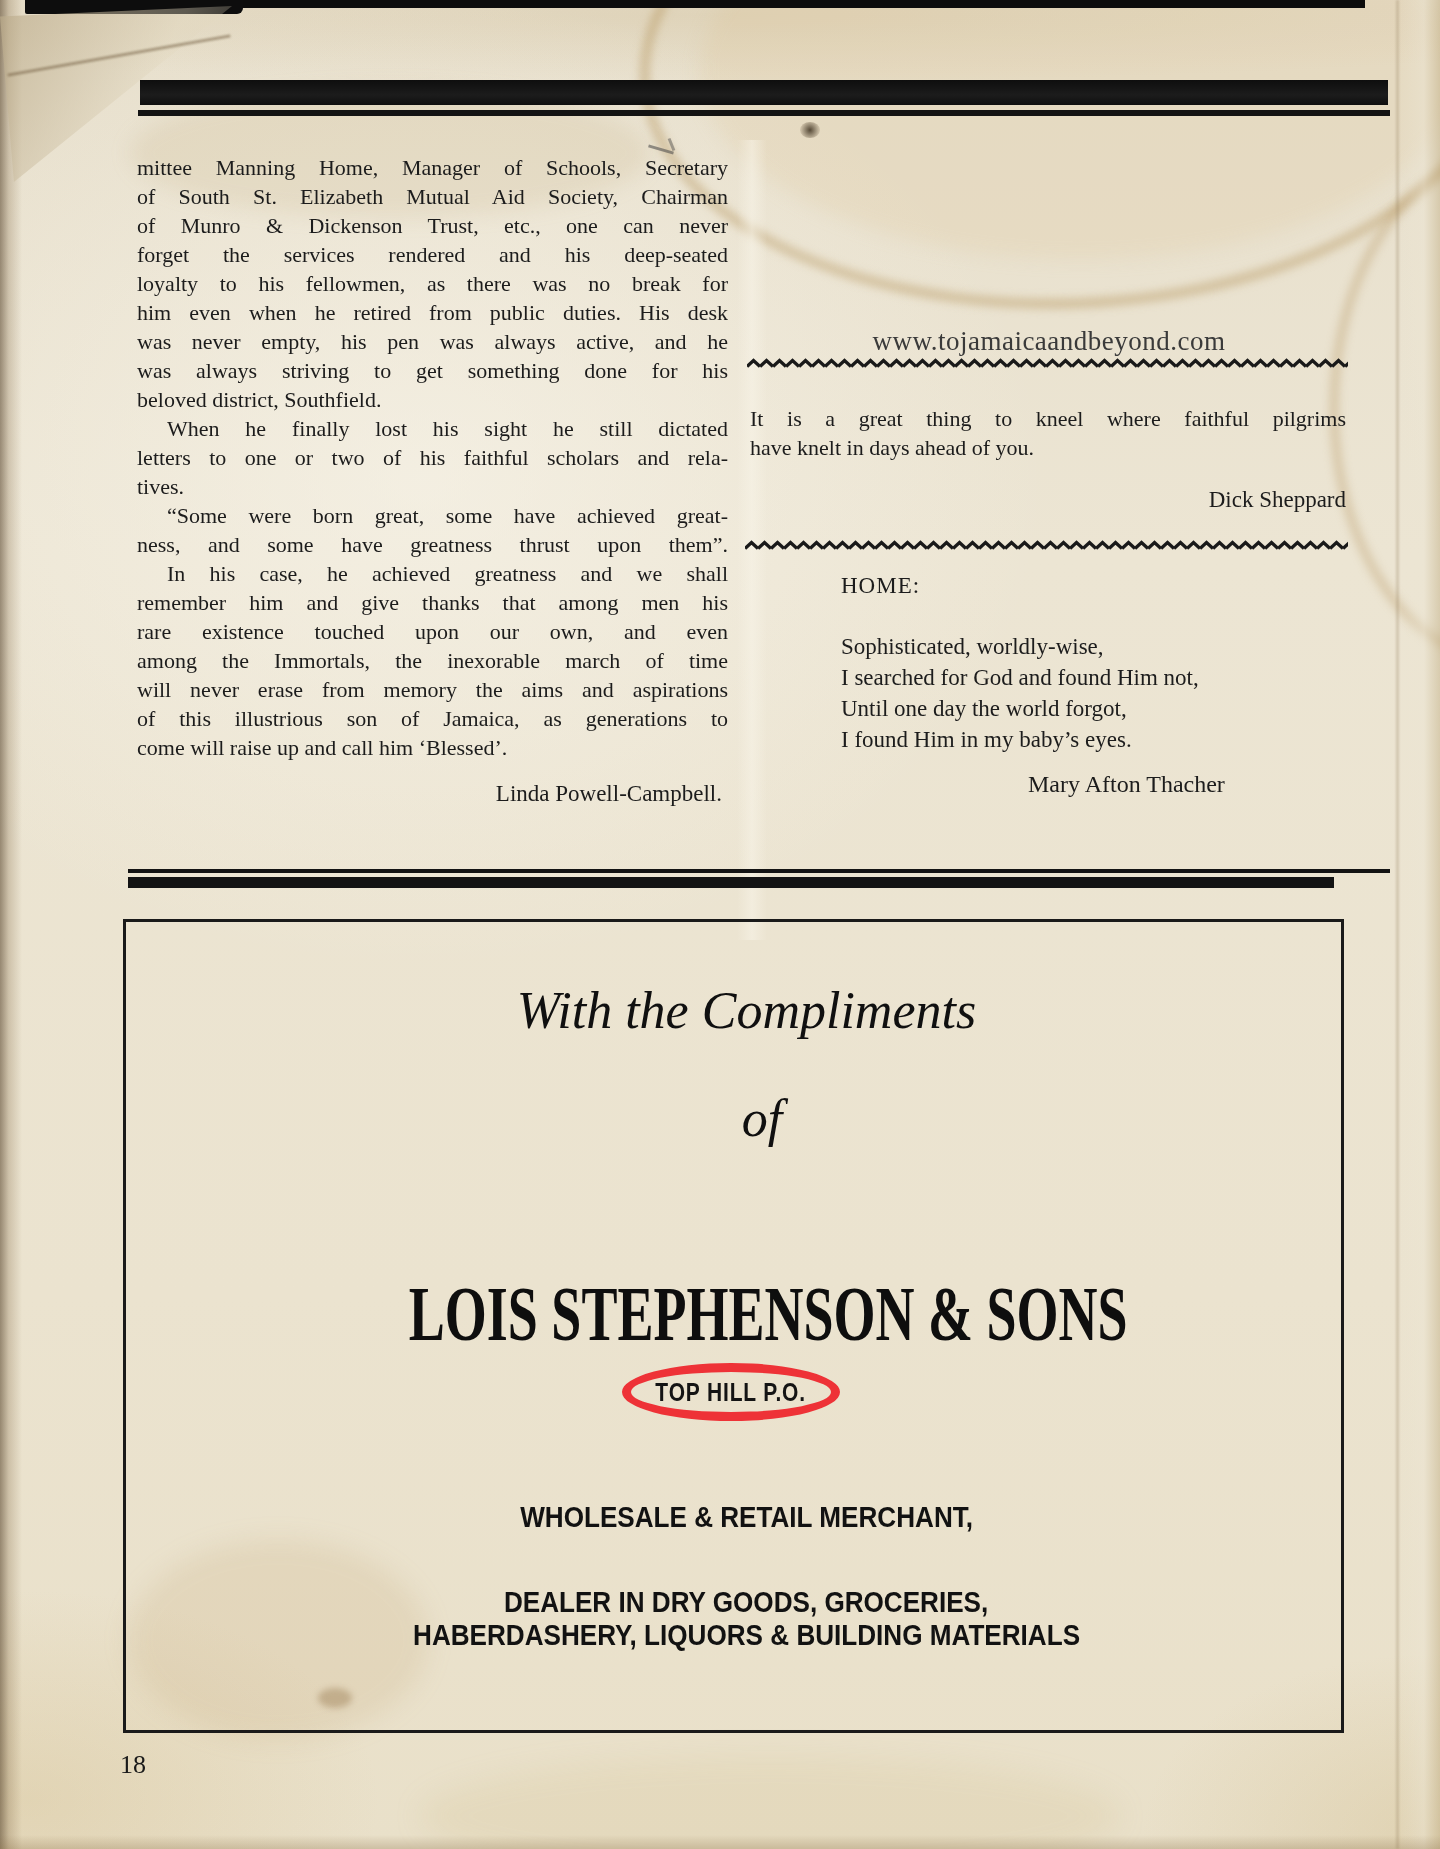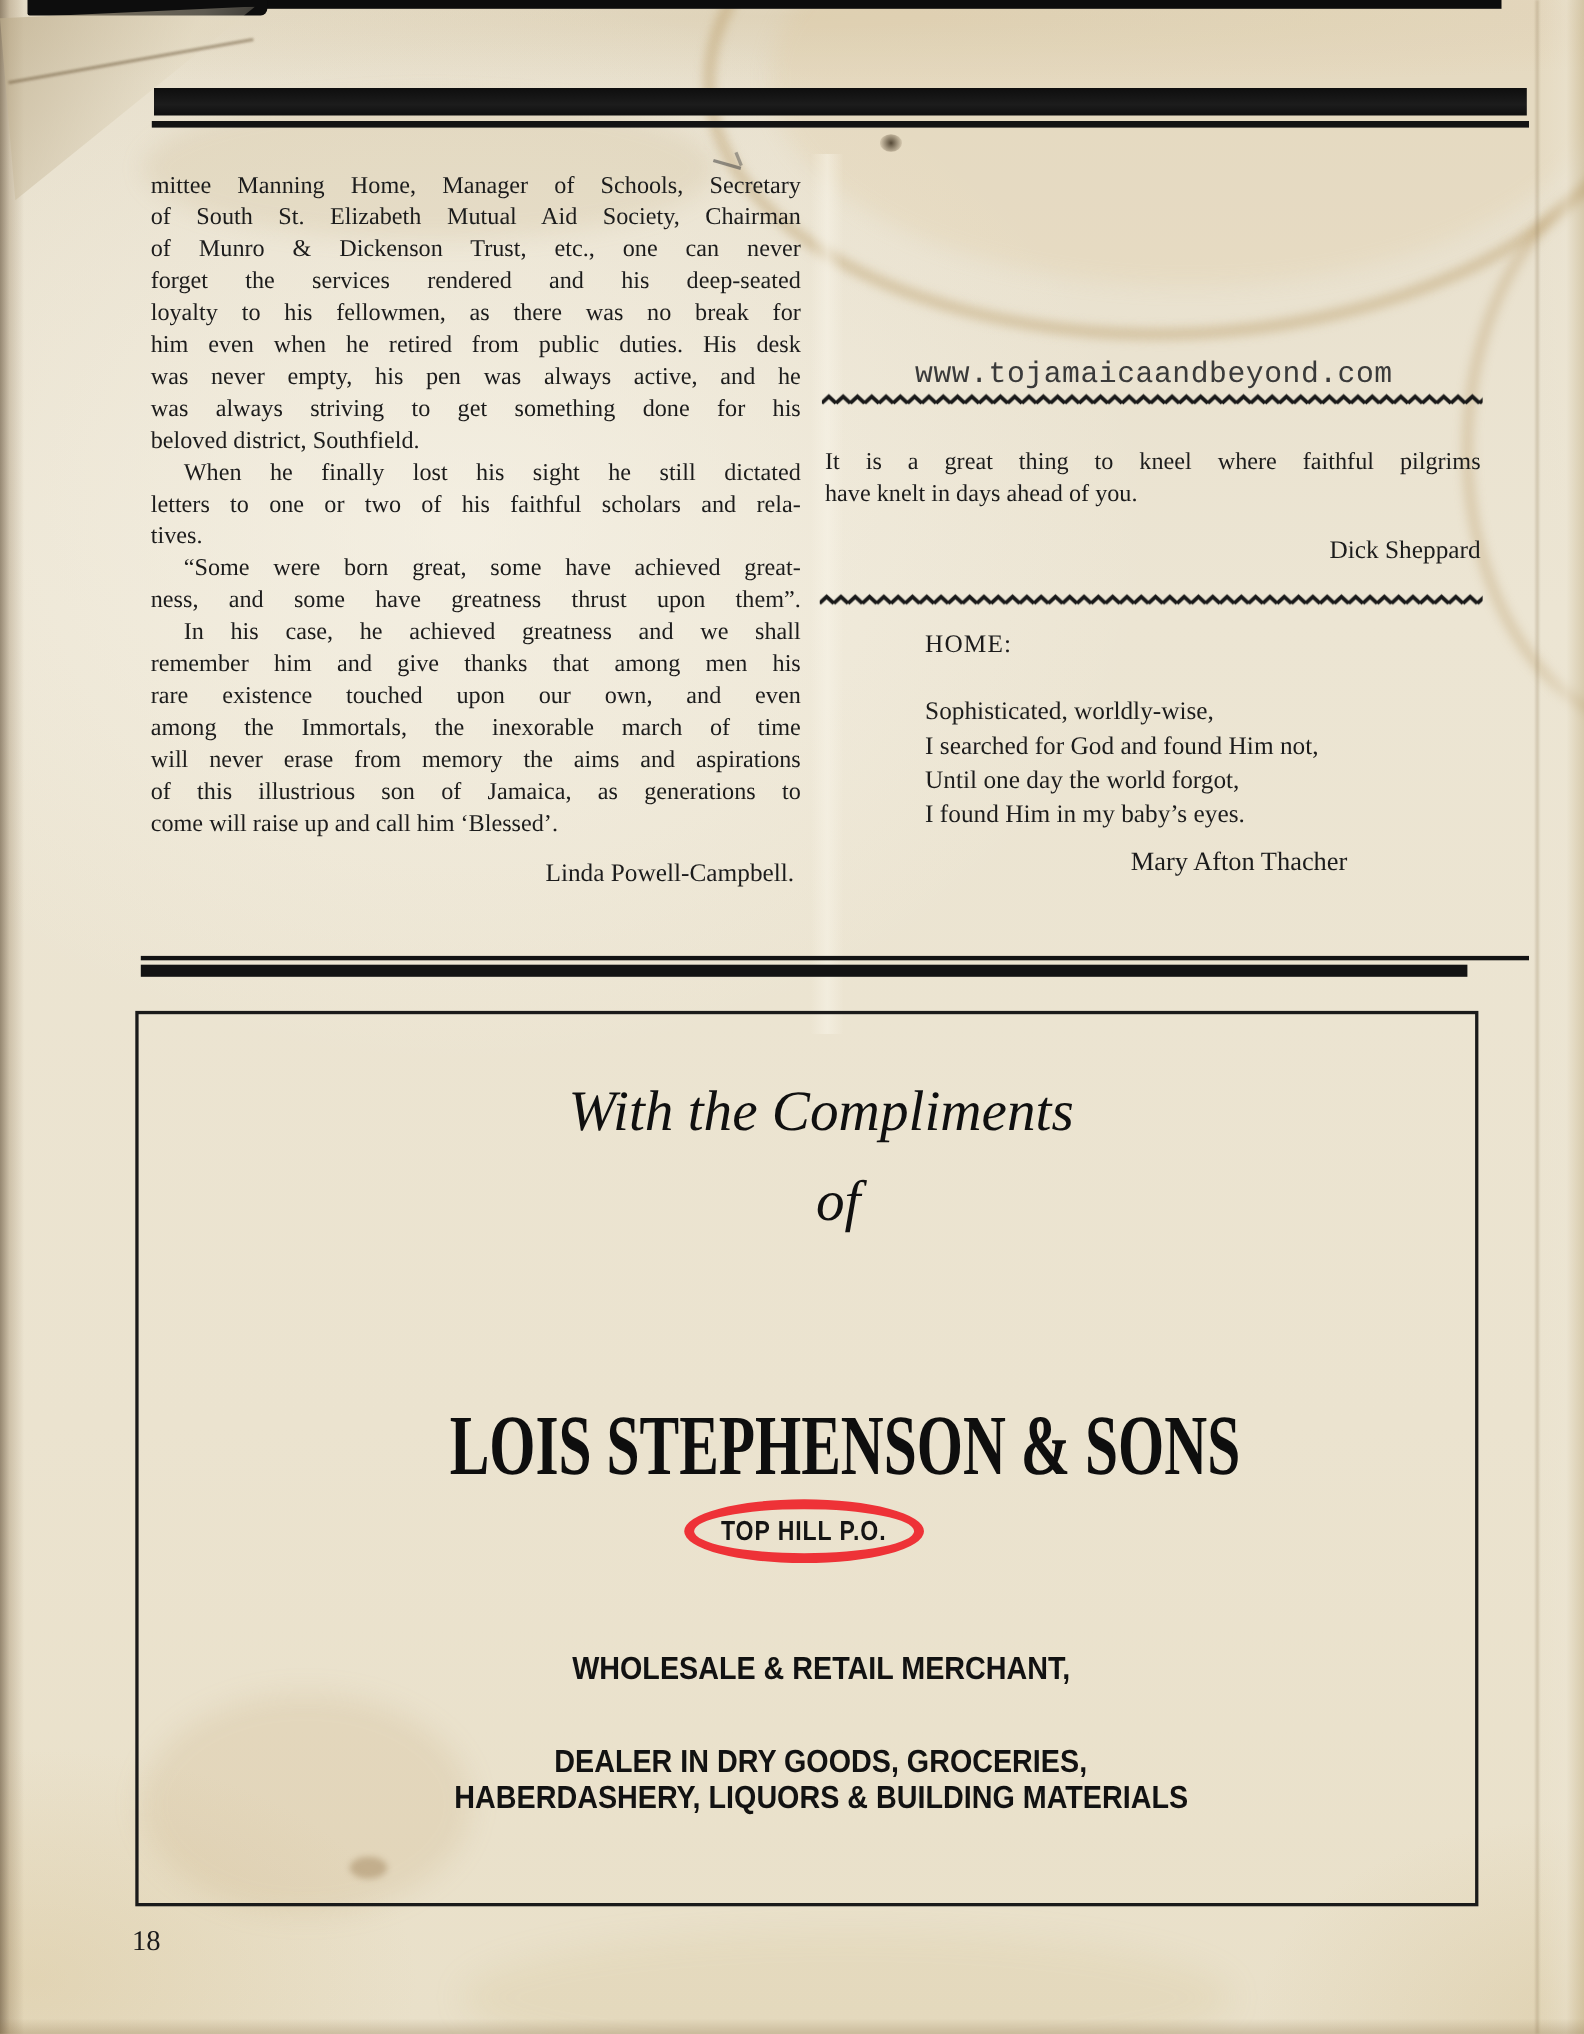--- a/index.html
+++ b/index.html
@@ -38,34 +38,34 @@
   .rule-t1{left:140px;top:80px;width:1248px;height:25px;background:linear-gradient(180deg,#0e0e0e,#1c1c1c 60%,#0f0f0f);}
   .rule-t2{left:138px;top:110px;width:1252px;height:6px;}
   .rule-m1{left:128px;top:869px;width:1262px;height:4px;}
   .rule-m2{left:128px;top:877px;width:1206px;height:11px;}
   
   .leftcol{left:137px;top:153px;width:591px;}
   .ln{height:29px;font-size:22px;line-height:29px;text-align:justify;white-space:nowrap;}
   .jl{text-align-last:justify;white-space:normal;}
   .in{text-indent:30px;}
   .sig{margin-top:19px;text-align:right;padding-right:6px;font-size:23px;}
-  .watermark{left:750px;top:326px;width:598px;text-align:center;font-family:Liberation Mono, monospace;font-size:27px;letter-spacing:.5px;color:#3a3a3a;}
+  .watermark{left:750px;top:326px;width:598px;text-align:center;font-family:Liberation Serif, serif;font-size:27px;letter-spacing:.5px;color:#3a3a3a;}
   .w1{left:747px;top:357px;}
   .w2{left:745px;top:539px;}
   .quote{left:750px;top:404px;width:596px;}
   .quote .ln{font-size:22px;}
   .qauthor{left:750px;top:487px;width:596px;text-align:right;font-size:23px;}
   .ptitle{left:841px;top:573px;font-size:23px;letter-spacing:1px;}
   .poem{left:841px;top:631px;font-size:23px;line-height:31px;}
   .pauthor{left:1028px;top:771px;font-size:24px;}
   
   .adbox{left:123px;top:919px;width:1215px;height:808px;border:3px solid #1a1a1a;}
   .adbox .c{position:absolute;left:0;right:0;text-align:center;padding-left:26px;}
   .compliments{top:58px;font-style:italic;font-size:52px;line-height:62px;color:#101010;}
-  .ofword{top:140px;font-style:italic;font-size:52px;line-height:62px;color:#101010;margin-left:31px;}
+  .ofword{top:166px;font-style:italic;font-size:52px;line-height:62px;color:#101010;margin-left:31px;}
   .company{top:352px;font-size:72px;line-height:80px;font-weight:bold;white-space:nowrap;margin-left:44px;}
   .company span{display:inline-block;transform:scale(.75,1.08);transform-origin:center;color:#0e0e0e;}
   .oval{position:absolute;left:496px;top:441px;width:200px;height:40px;border:9px solid #ee3237;border-radius:50%;display:flex;align-items:center;justify-content:center;}
   .oval span{display:inline-block;font-family:"Liberation Sans",sans-serif;font-weight:bold;font-size:25px;letter-spacing:1px;transform:scaleX(.84);white-space:nowrap;color:#141414;}
   .adline{font-family:"Liberation Sans",sans-serif;font-weight:bold;font-size:29px;line-height:31px;white-space:nowrap;margin-top:18px;}
   .adline span{display:inline-block;transform:scaleX(.9);transform-origin:center;color:#121212;}
   .r1{top:562px;}
   .r2{top:647px;}
   .r3{top:680px;}
   .pagenum{left:120px;top:1750px;font-size:26px;color:#1a1a1a;}

